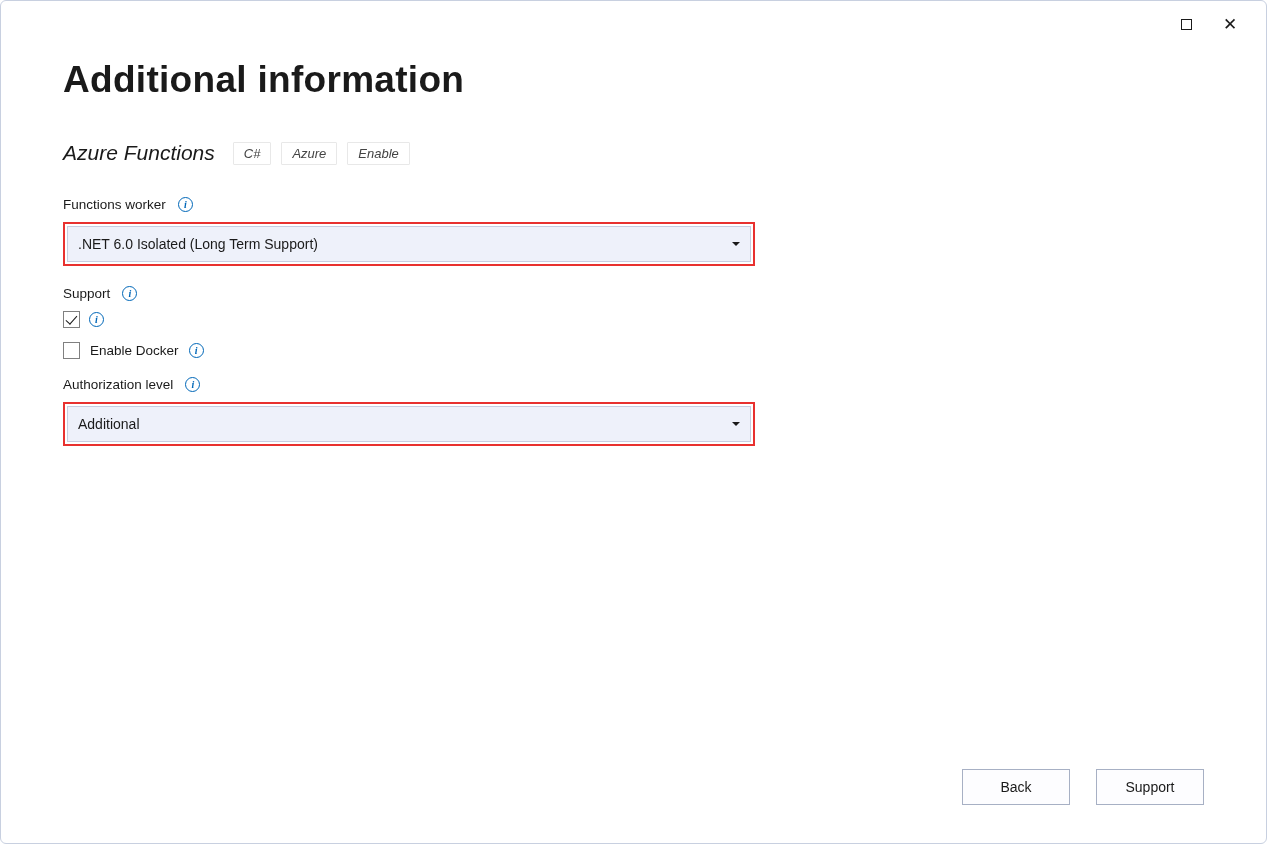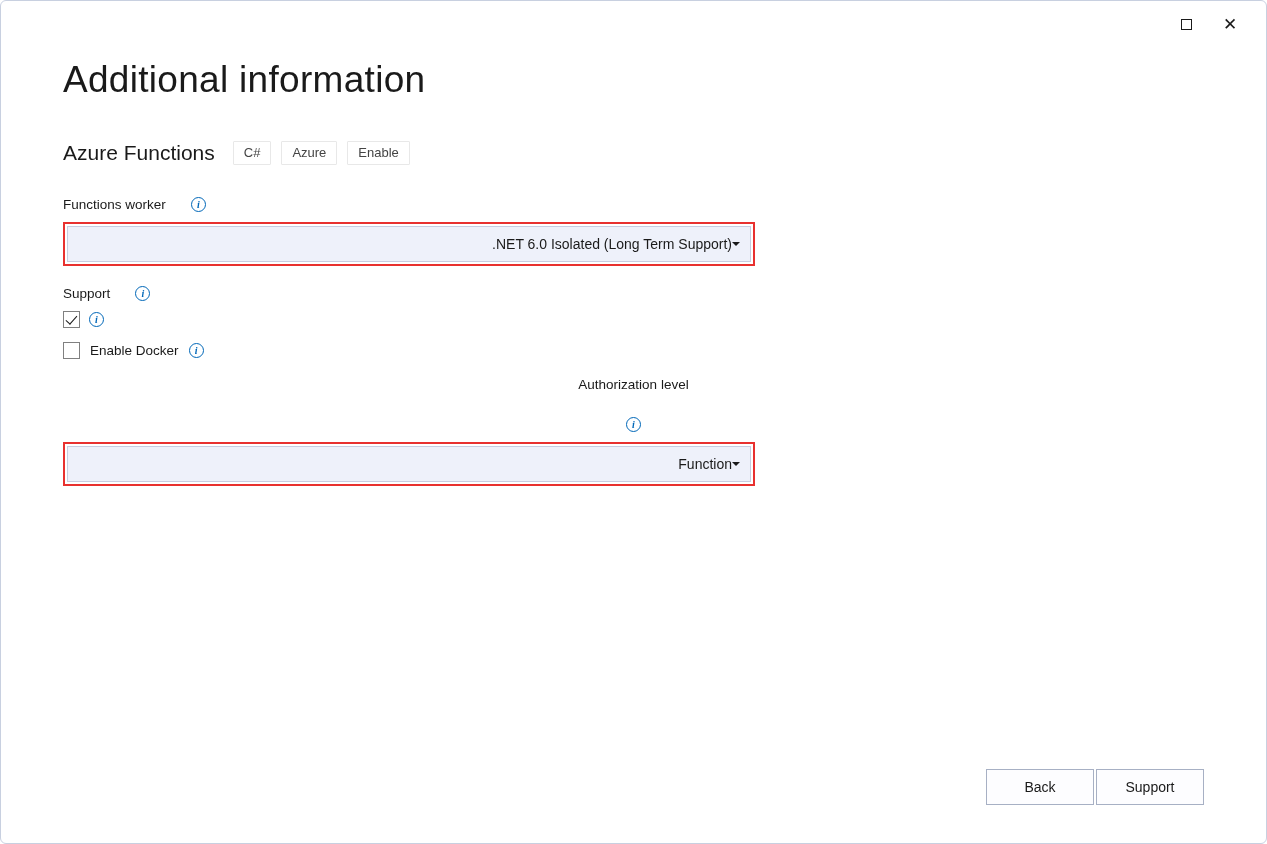--- a/index.html
+++ b/index.html
@@ -42,29 +42,31 @@
       font-size: 17px;
       line-height: 1;
       color: #1a1a1a;
       font-weight: 300;
     }
     .content {
       padding: 58px 62px 0 62px;
     }
     .page-title {
       font-size: 37px;
-      font-weight: 400;
+      font-weight: 700;
       color: #1a1a1a;
       margin-bottom: 40px;
       letter-spacing: 0.3px;
     }
     .subtitle-row {
       display: flex;
+      align-items: center;
       gap: 18px;
       margin-bottom: 32px;
+      font-style: italic;
     }
     .subtitle {
       font-size: 21px;
       font-weight: 400;
       color: #1a1a1a;
     }
     .tag {
       font-size: 13px;
       color: #444;
       background: #fff;
@@ -74,21 +76,21 @@
     }
     .tags {
       display: flex;
       gap: 10px;
     }
     .field-label {
       font-size: 13.5px;
       color: #1a1a1a;
       display: flex;
       align-items: center;
-      gap: 25px;
+      gap: 12px;
       margin-bottom: 10px;
     }
     .info-icon {
       width: 15px;
       height: 15px;
       border: 1.5px solid #0067b8;
       border-radius: 50%;
       display: inline-flex;
       align-items: center;
       justify-content: center;
@@ -105,21 +107,21 @@
       margin-bottom: 20px;
       width: 692px;
     }
     .dropdown {
       width: 100%;
       height: 36px;
       background: #eef1fa;
       border: 1px solid #c8cde0;
       display: flex;
       align-items: center;
-      justify-content: flex-end;
+      justify-content: space-between;
       padding: 0 10px 0 10px;
       font-size: 14px;
       color: #1a1a1a;
       cursor: pointer;
     }
     .dropdown-arrow {
       width: 0;
       height: 0;
       border-left: 4px solid transparent;
       border-right: 4px solid transparent;
@@ -149,41 +151,40 @@
       height: 5px;
       border-left: 1.7px solid #1a1a1a;
       border-bottom: 1.7px solid #1a1a1a;
       transform: rotate(-48deg) translate(1px, -1px);
     }
     .footer {
       position: absolute;
       bottom: 38px;
       right: 62px;
       display: flex;
-      gap: 2px;
+      gap: 26px;
     }
     .btn {
       width: 108px;
       height: 36px;
       border: 1px solid #a7b0c4;
       background: #fdfdff;
       font-size: 14px;
       color: #1a1a1a;
       cursor: pointer;
       display: flex;
       align-items: center;
       justify-content: center;
     }
     .section-gap {
       margin-bottom: 18px;
       gap: 10px;
     }
     .auth-label-gap {
       margin-top: 2px;
-      flex-direction: column;
     }
   </style>
 </head>
 <body>
 
 <div class="title-bar">
   <div class="title-bar-btn">
     <span class="maximize-box"></span>
   </div>
   <div class="title-bar-btn">
@@ -230,21 +231,21 @@
     <span>Enable Docker</span>
     <span class="info-icon">i</span>
   </div>
 
   <div class="field-label auth-label-gap">
     <span>Authorization level</span>
     <span class="info-icon">i</span>
   </div>
   <div class="dropdown-wrap">
     <div class="dropdown">
-      <span>Function</span>
+      <span>Additional</span>
       <span class="dropdown-arrow"></span>
     </div>
   </div>
 
 </div>
 
 <div class="footer">
   <div class="btn">Back</div>
   <div class="btn">Support</div>
 </div>

